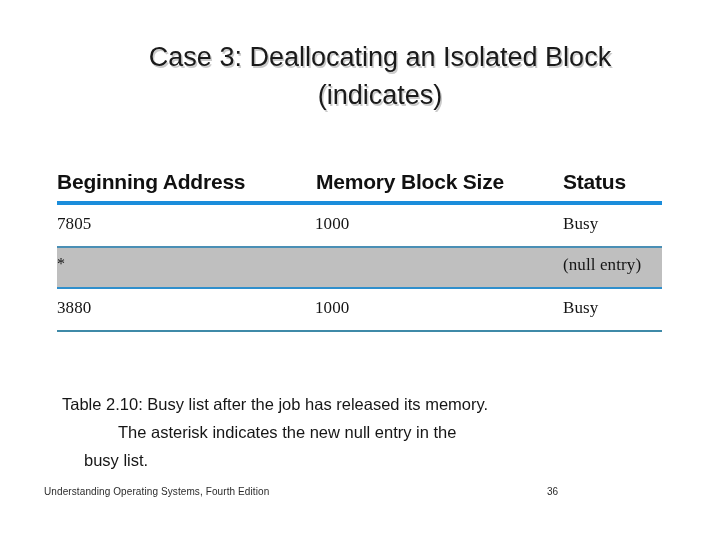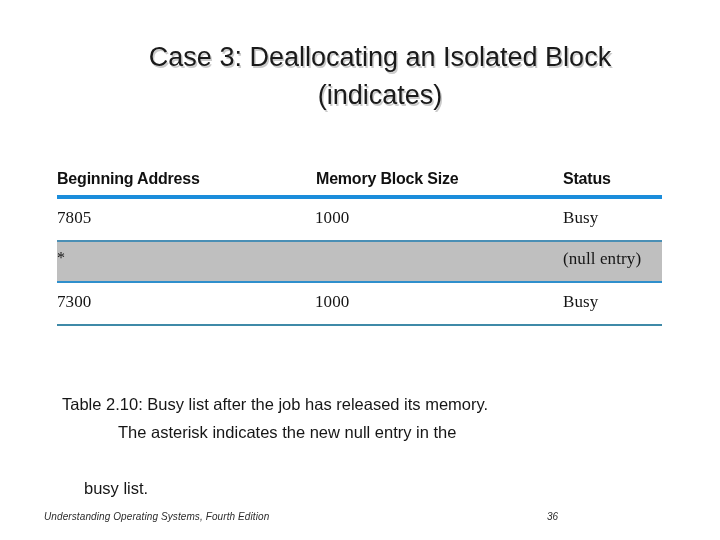--- a/index.html
+++ b/index.html
@@ -43,21 +43,21 @@
     border-collapse: collapse;
     table-layout: fixed;
   }
   #memory-table col.c1 { width: 258px; }
   #memory-table col.c2 { width: 248px; }
   #memory-table col.c3 { width: 99px; }
 
   #memory-table th {
     text-align: left;
     font-family: "Liberation Sans", sans-serif;
-    font-size: 16px;
+    font-size: 21px;
     font-weight: bold;
     color: #111111;
     padding: 4px 0 7px 0;
     border-bottom: 4px solid #1b8ddb;
     vertical-align: bottom;
     letter-spacing: -0.2px;
   }
   #memory-table th.col-2 { padding-left: 1px; margin-top: 28px; }
 
   #memory-table td {
@@ -99,24 +99,23 @@
     line-height: 28px;
     text-align: left;
   }
   #table-caption .cap-line { display: block; white-space: pre; }
   #table-caption .cap-line.l2 { text-indent: 0; }
 
   
   #slide-footer {
     position: absolute;
     left: 0;
-    top: 511px;
+    top: 486px;
     width: 600px;
     height: 16px;
-    font-style: italic;
   }
   #footer-source {
     position: absolute;
     left: 44px;
     top: 0;
     font-family: "Liberation Sans", sans-serif;
     font-size: 10px;
     color: #2b2b2b;
     letter-spacing: 0.1px;
   }
@@ -156,29 +155,29 @@
       <td class="cell-addr">7805</td>
       <td class="cell-size">1000</td>
       <td class="cell-status">Busy</td>
     </tr>
     <tr class="row-null">
       <td class="cell-addr">*</td>
       <td class="cell-size"></td>
       <td class="cell-status">(null entry)</td>
     </tr>
     <tr class="row-last">
-      <td class="cell-addr">7300</td>
+      <td class="cell-addr">3880</td>
       <td class="cell-size">1000</td>
       <td class="cell-status">Busy</td>
     </tr>
   </tbody>
 </table>
 
 <div id="table-caption">
   <span class="cap-line l1">Table 2.10: Busy list after the job has released its memory.</span>
   <span class="cap-line l2" style="margin-left: 56px;">The asterisk indicates the new null entry in the</span>
-  <span class="cap-line l3" style="margin-left: 22px; margin-top: 28px;">busy list.</span>
+  <span class="cap-line l3" style="margin-left: 22px;">busy list.</span>
 </div>
 
 <div id="slide-footer">
   <span id="footer-source">Understanding Operating Systems, Fourth Edition</span>
   <span id="footer-page">36</span>
 </div>
 
 </body></html>

